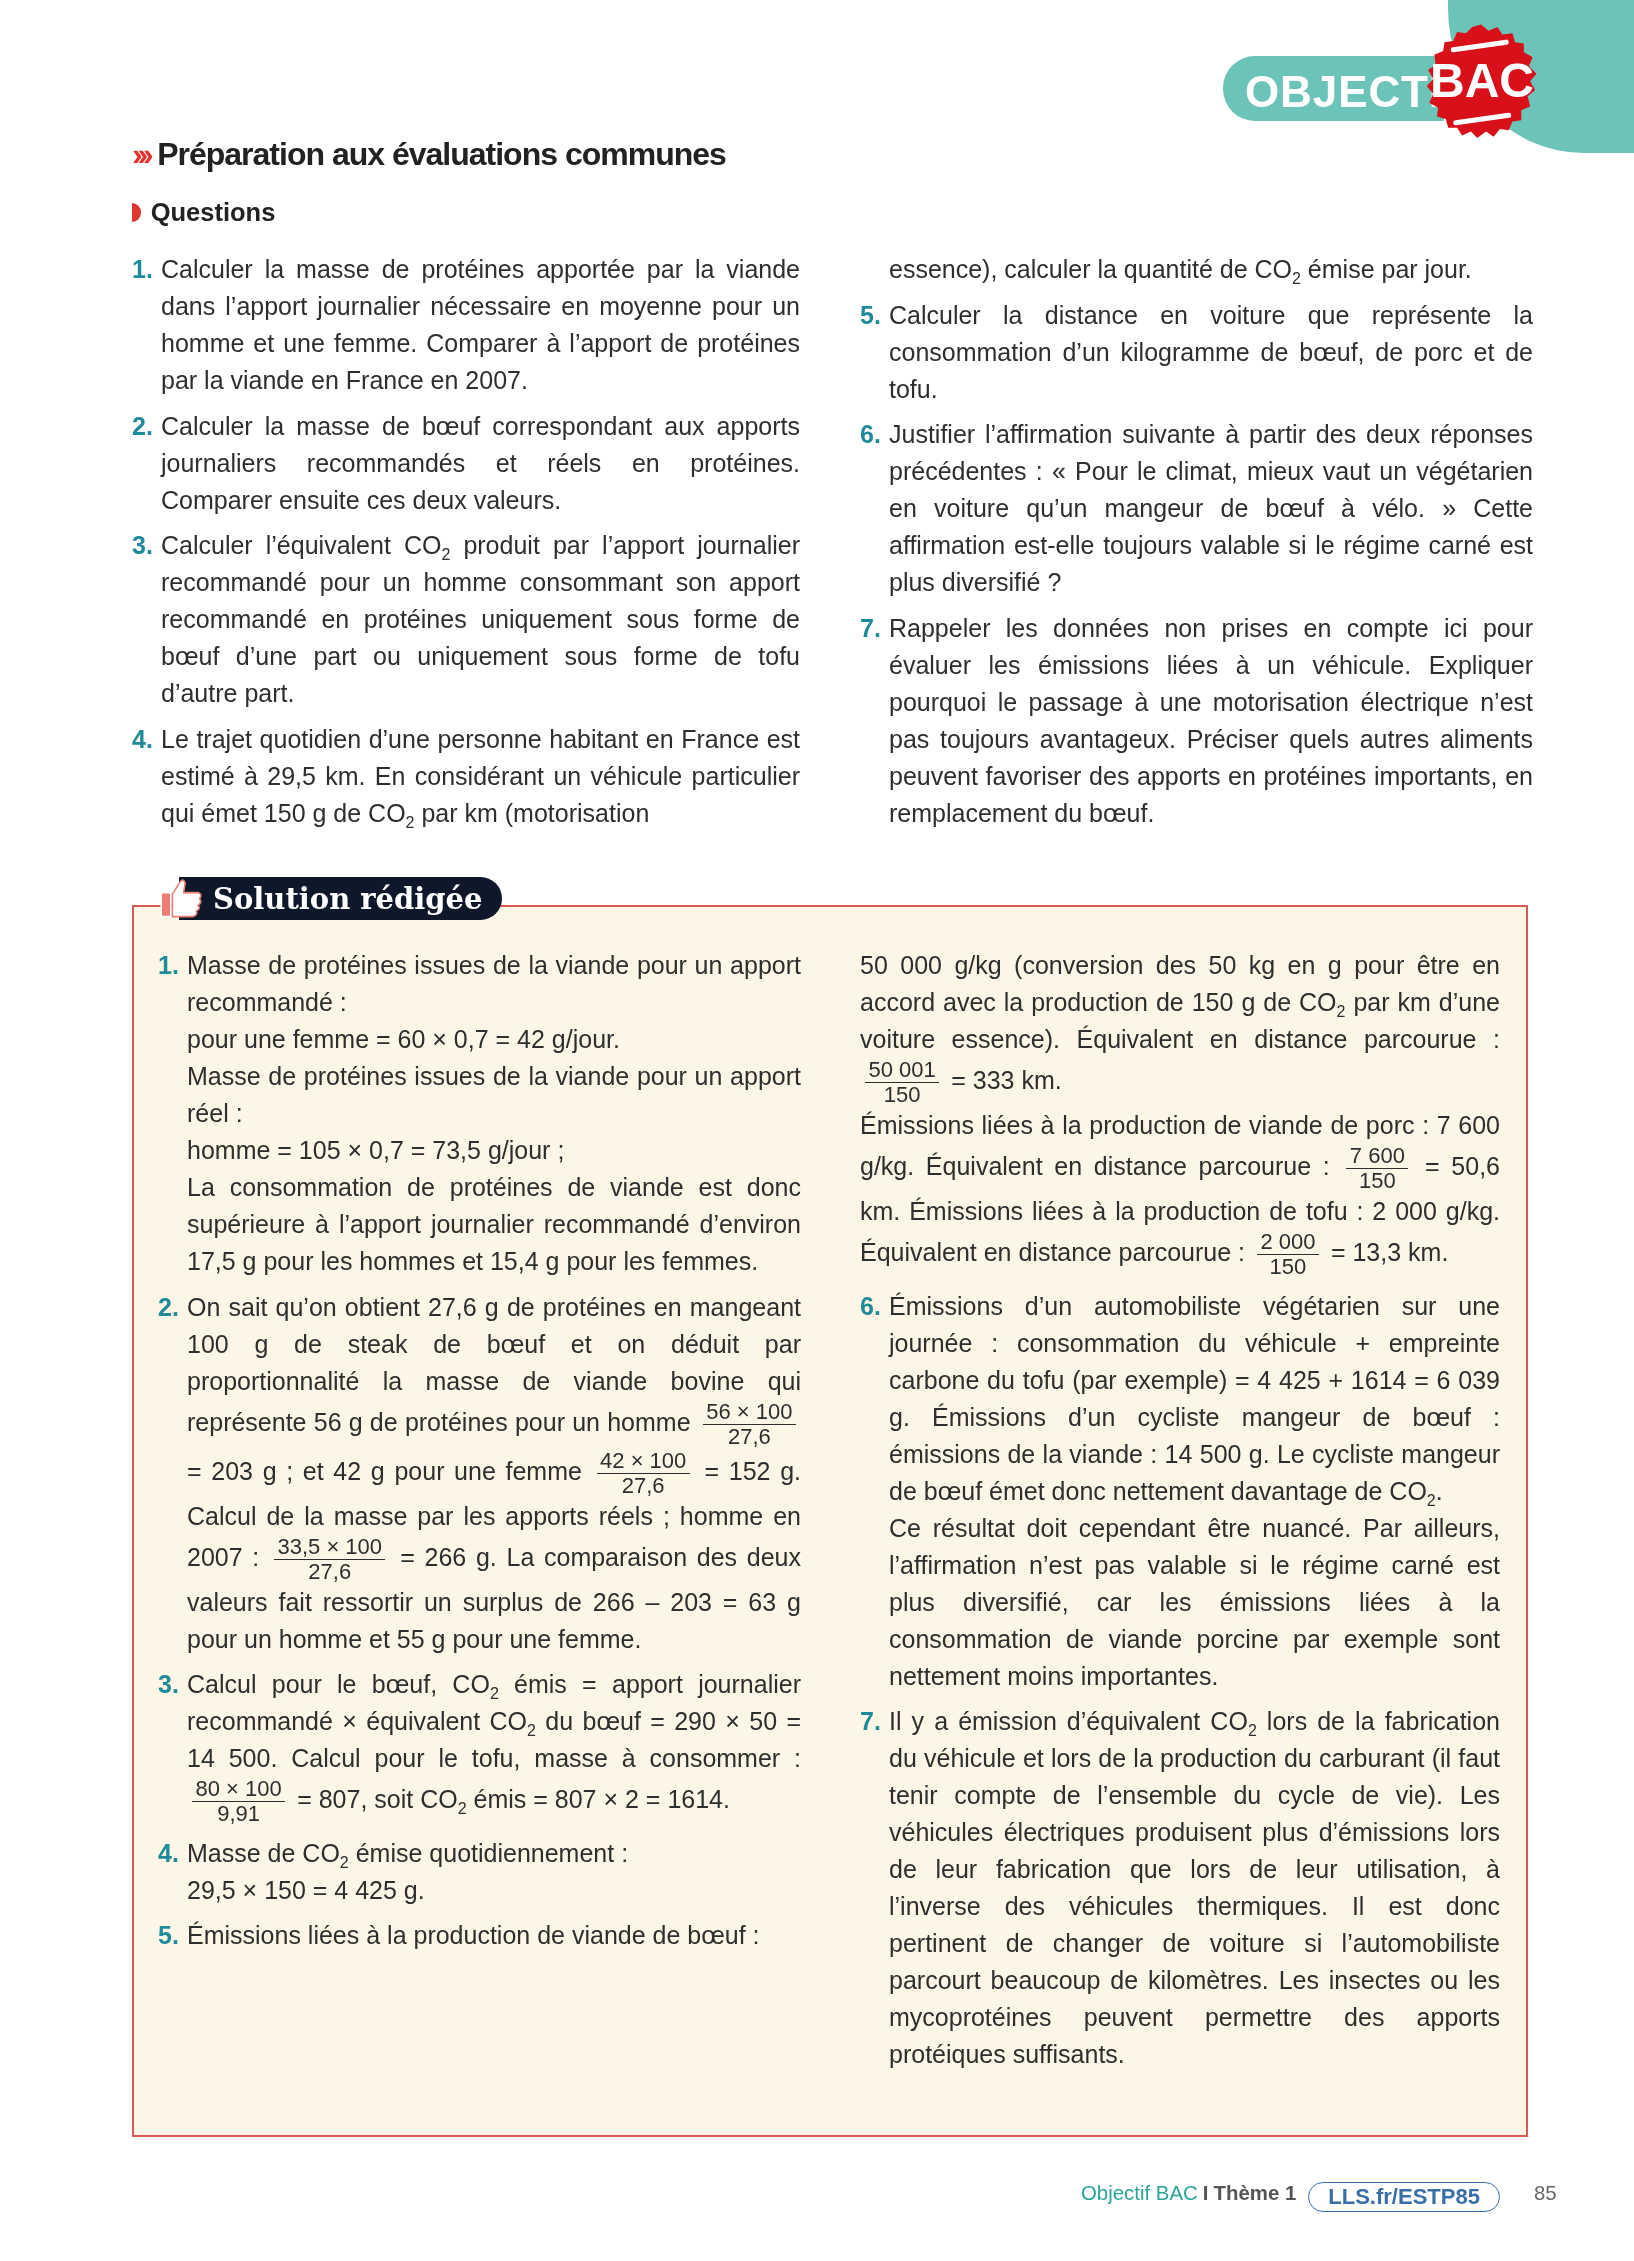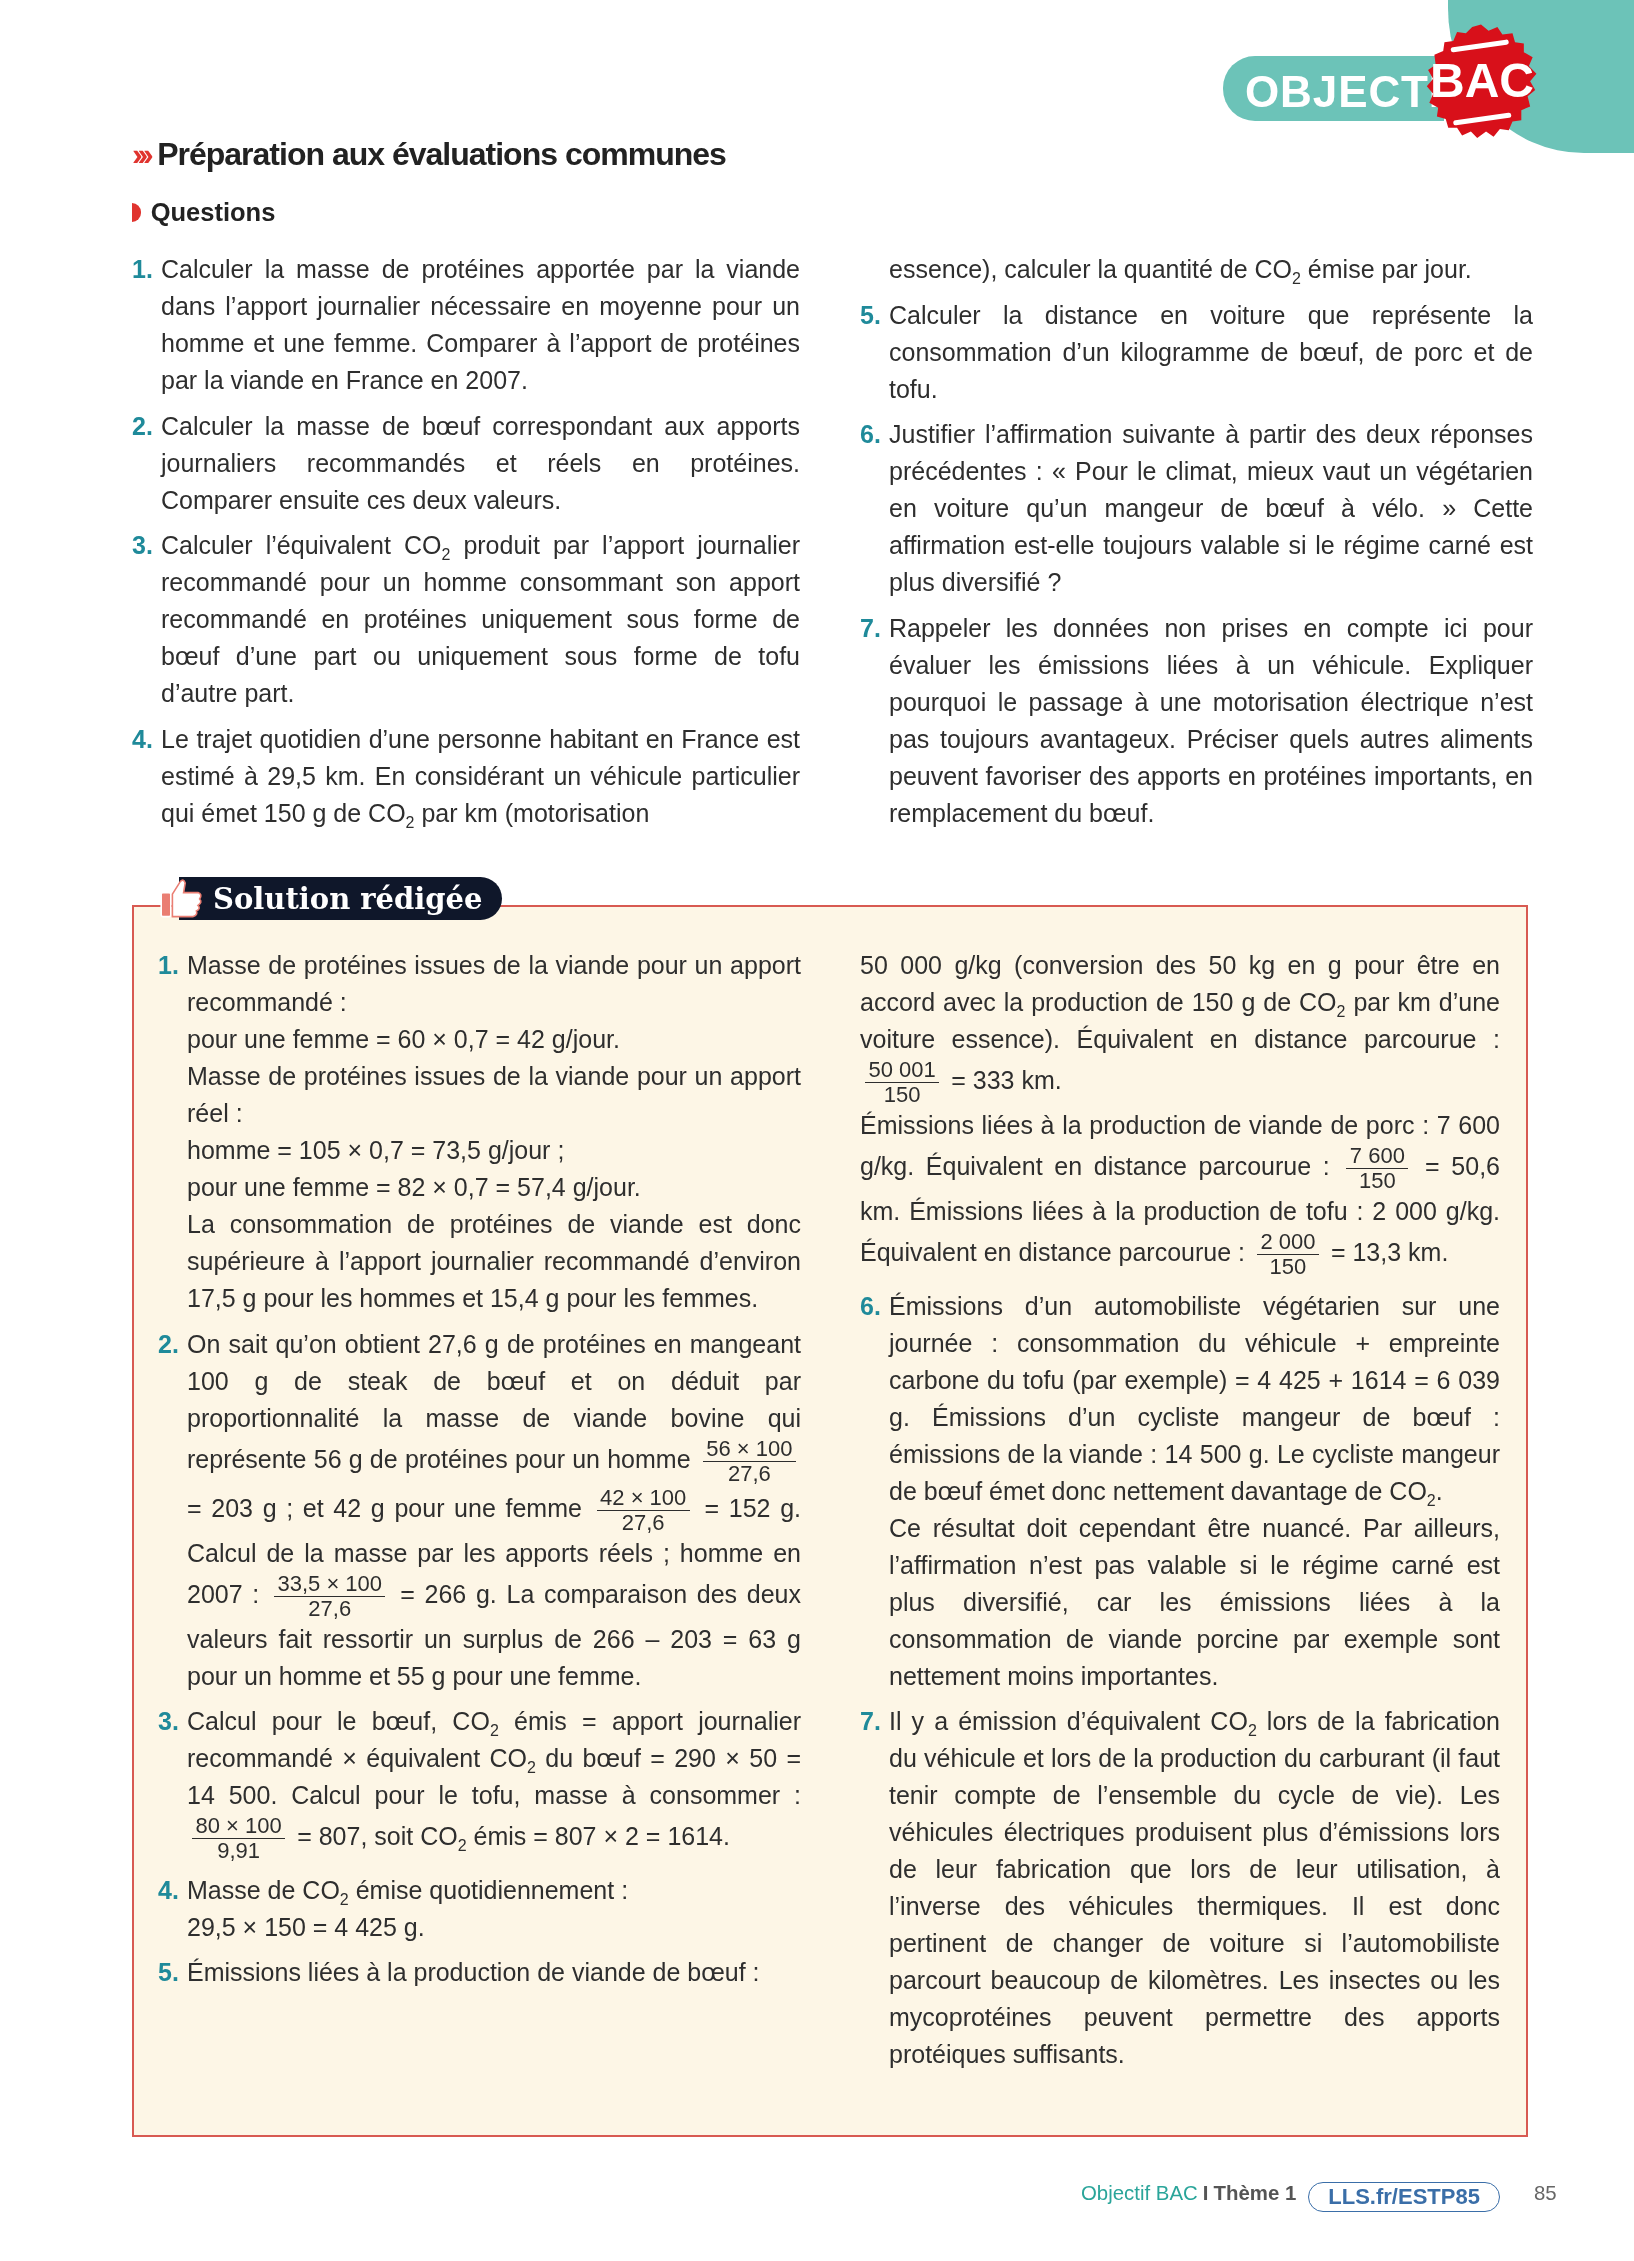--- a/index.html
+++ b/index.html
@@ -121,21 +121,20 @@
 </svg>
 
 <div class="col s-left">
   <div class="item">
     <span class="num">1.</span>
     <div class="txt">
       <div>Masse de protéines issues de la viande pour un apport recommandé :</div>
       <div>pour une femme = 60 × 0,7 = 42 g/jour.</div>
       <div>Masse de protéines issues de la viande pour un apport réel :</div>
       <div>homme = 105 × 0,7 = 73,5 g/jour ;</div>
-      <div>pour une femme = 82 × 0,7 = 57,4 g/jour.</div>
       <div>La consommation de protéines de viande est donc supérieure à l’apport journalier recommandé d’environ 17,5 g pour les hommes et 15,4 g pour les femmes.</div>
     </div>
   </div>
   <div class="item">
     <span class="num">2.</span>
     <div class="txt">
       <span>On sait qu’on obtient 27,6 g de protéines en mangeant 100 g de steak de bœuf et on déduit par proportionnalité la masse de viande bovine qui représente 56 g de protéines pour un homme</span>
       <span class="frac">
           <span class="n">56 × 100</span>
           <span class="d">27,6</span>

